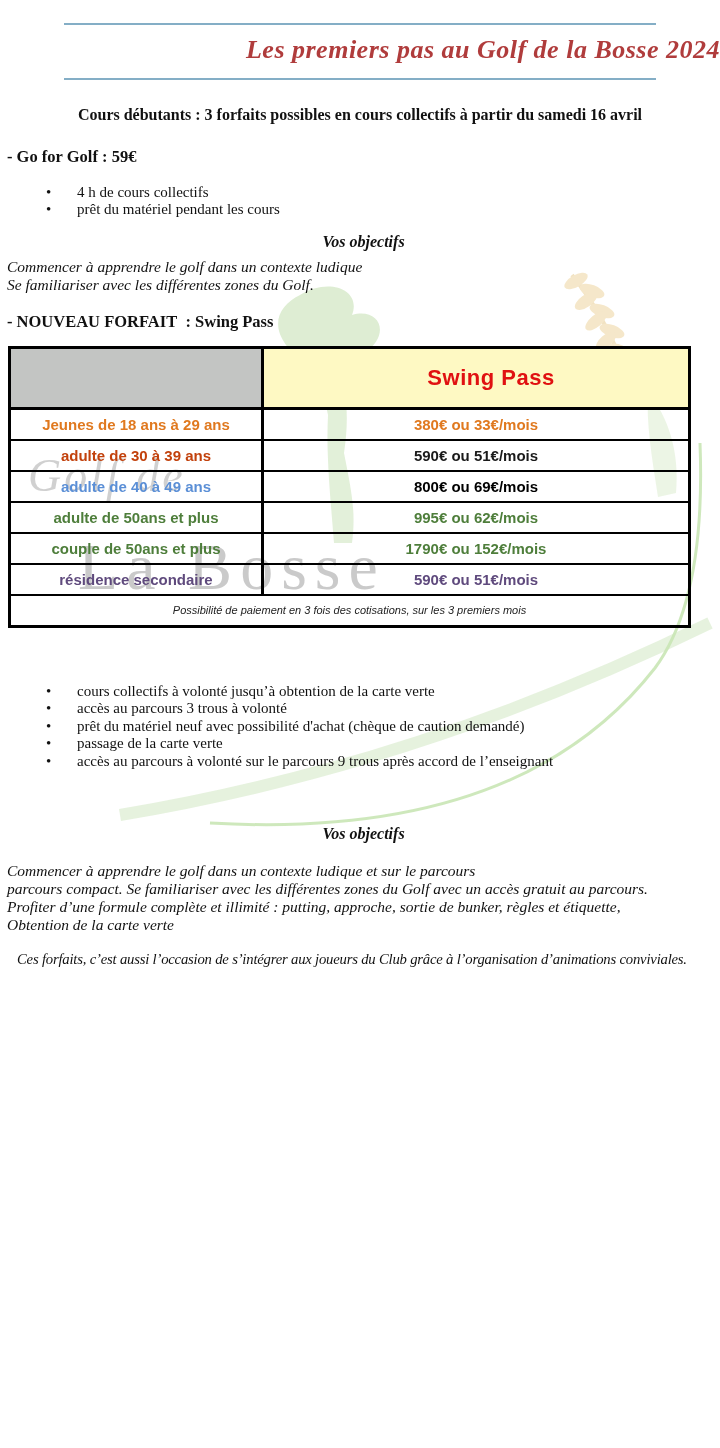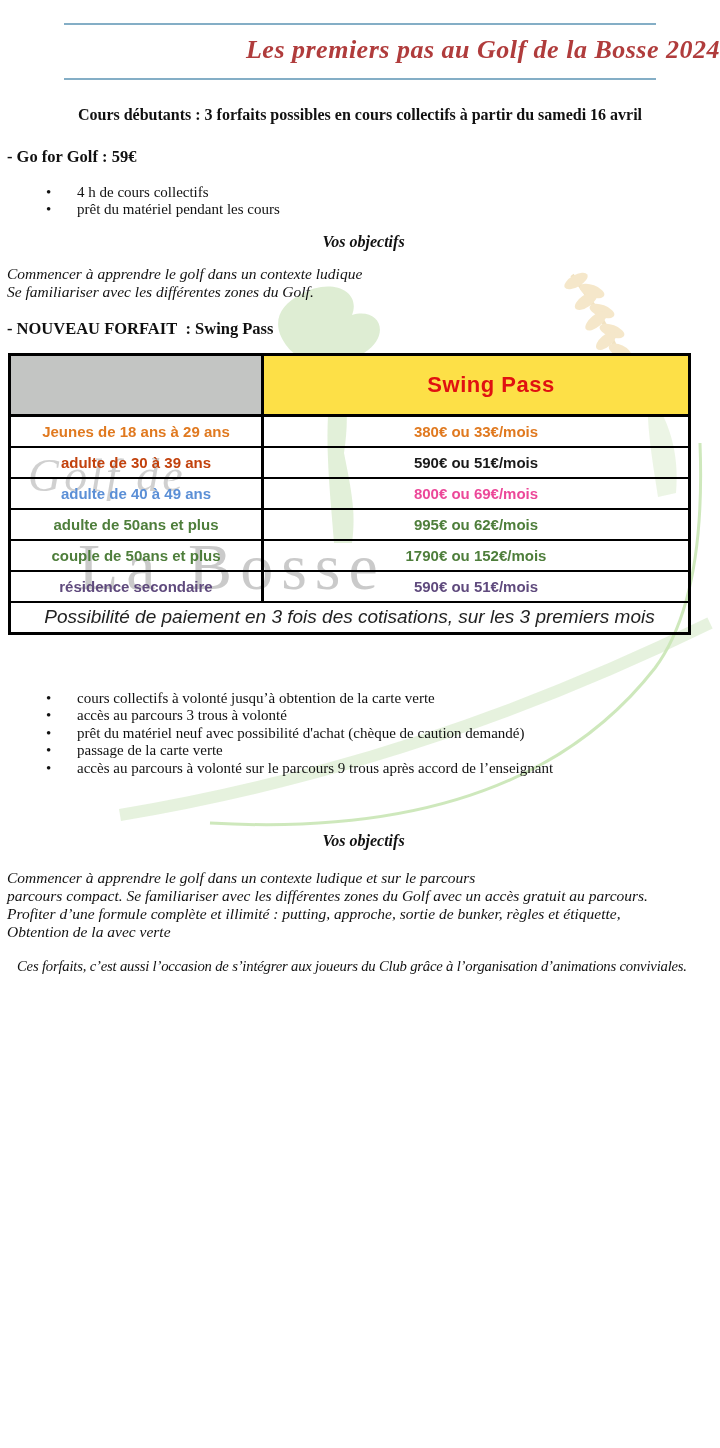--- a/index.html
+++ b/index.html
@@ -20,34 +20,34 @@
   ul.blist{list-style:none;margin:17px 0 0;padding:0;}
   ul.b1{margin-top:17px;}
   ul.b2{margin-top:55px;}
   ul.blist li{position:relative;margin:0 0 0 46px;padding-left:31px;
               font-size:15px;line-height:17.5px;}
   ul.blist li::before{content:"•";position:absolute;left:0;top:0;font-size:15px;}
 
   .obj-title{margin:14px 0 0 7px;font-size:16px;font-weight:bold;font-style:italic;text-align:center;}
   .obj-title.second{margin-top:55px;}
   .obj-line{margin:0 0 0 7px;font-size:15.5px;font-style:italic;line-height:18px;}
-  .obj-block{margin-top:14px;}
+  .obj-block{margin-top:7px;}
   .obj-block2{margin-top:19px;}
 
   .nouveau{margin:18px 0 0 7px;font-size:16.5px;font-weight:bold;}
 
   table.pricing{border-collapse:collapse;table-layout:fixed;width:683px;
                 margin:14px 0 0 8px;border:3px solid #000;}
   table.pricing td{border:2px solid #000;text-align:center;vertical-align:middle;
                    padding:0;font-family:"Liberation Sans", sans-serif;
                    font-weight:bold;font-size:15px;height:29px;}
   table.pricing td.c1{width:250px;border-right:3px solid #000;}
   table.pricing tr.head td{height:58px;border-bottom:3px solid #000;}
   table.pricing tr.head td.c2{font-size:22px;letter-spacing:.5px;}
-  table.pricing tr.foot td{font-weight:normal;font-style:italic;font-size:19px;
+  table.pricing tr.foot td{font-weight:normal;font-style:italic;font-size:11px;
                            color:#222;height:29px;}
 
   .closing{margin:17px 10px 0 17px;font-size:14.7px;font-style:italic;
            line-height:17px;letter-spacing:-0.2px;}
 
   .wm-text{font-family:"Liberation Serif", serif;}
 </style>
 </head>
 <body>
 
@@ -106,33 +106,33 @@
       <div class="obj-line">Commencer à apprendre le golf dans un contexte ludique</div>
       <div class="obj-line">Se familiariser avec les différentes zones du Golf.</div>
     </div>
 
     <h3 class="nouveau">- NOUVEAU FORFAIT&nbsp; : Swing Pass</h3>
 
     <table class="pricing">
       <tbody>
         <tr class="head">
           <td class="c1" style="background-color: rgb(195, 197, 195);"></td>
-          <td class="c2" style="color: rgb(224, 17, 17); background-color: #fde047; padding-left: 30px;">Swing Pass</td>
+          <td class="c2" style="color: rgb(224, 17, 17); background-color: #fef9c3; padding-left: 30px;">Swing Pass</td>
         </tr>
         <tr>
           <td class="c1" style="color: rgb(224, 121, 31);">Jeunes de 18 ans à 29 ans</td>
           <td style="color: rgb(224, 121, 31); margin-top: 6px;">380€ ou 33€/mois</td>
         </tr>
         <tr>
           <td class="c1" style="color: #c2410c;">adulte de 30 à 39 ans</td>
           <td style="color: rgb(26, 26, 26);">590€ ou 51€/mois</td>
         </tr>
         <tr>
           <td class="c1" style="color: rgb(91, 143, 214);">adulte de 40 à 49 ans</td>
-          <td style="color: #ec4899;">800€ ou 69€/mois</td>
+          <td style="color: #000000;">800€ ou 69€/mois</td>
         </tr>
         <tr>
           <td class="c1" style="color: rgb(78, 126, 59);">adulte de 50ans et plus</td>
           <td style="color: rgb(78, 126, 59);">995€ ou 62€/mois</td>
         </tr>
         <tr>
           <td class="c1" style="color: rgb(78, 126, 59);">couple de 50ans et plus</td>
           <td style="color: rgb(78, 126, 59);">1790€ ou 152€/mois</td>
         </tr>
         <tr>
@@ -151,19 +151,19 @@
       <li>prêt du matériel neuf avec possibilité d'achat (chèque de caution demandé)</li>
       <li>passage de la carte verte</li>
       <li>accès au parcours à volonté sur le parcours 9 trous après accord de l’enseignant</li>
     </ul>
 
     <div class="obj-title second">Vos objectifs</div>
     <div class="obj-block obj-block2">
       <div class="obj-line">Commencer à apprendre le golf dans un contexte ludique et sur le parcours</div>
       <div class="obj-line">parcours compact. Se familiariser avec les différentes zones du Golf avec un accès gratuit au parcours.</div>
       <div class="obj-line">Profiter d’une formule complète et illimité : putting, approche, sortie de bunker, règles et étiquette,</div>
-      <div class="obj-line">Obtention de la avec verte</div>
+      <div class="obj-line">Obtention de la carte verte</div>
     </div>
 
     <div class="closing">Ces forfaits, c’est aussi l’occasion de s’intégrer aux joueurs du Club grâce à l’organisation d’animations conviviales.</div>
 
   </div>
 </div>
 
 </body></html>

